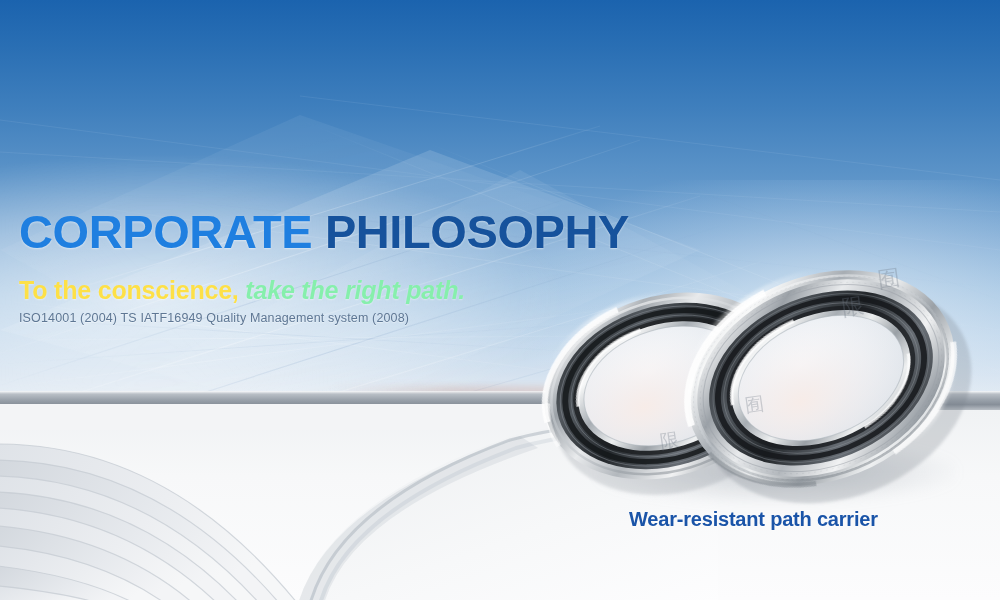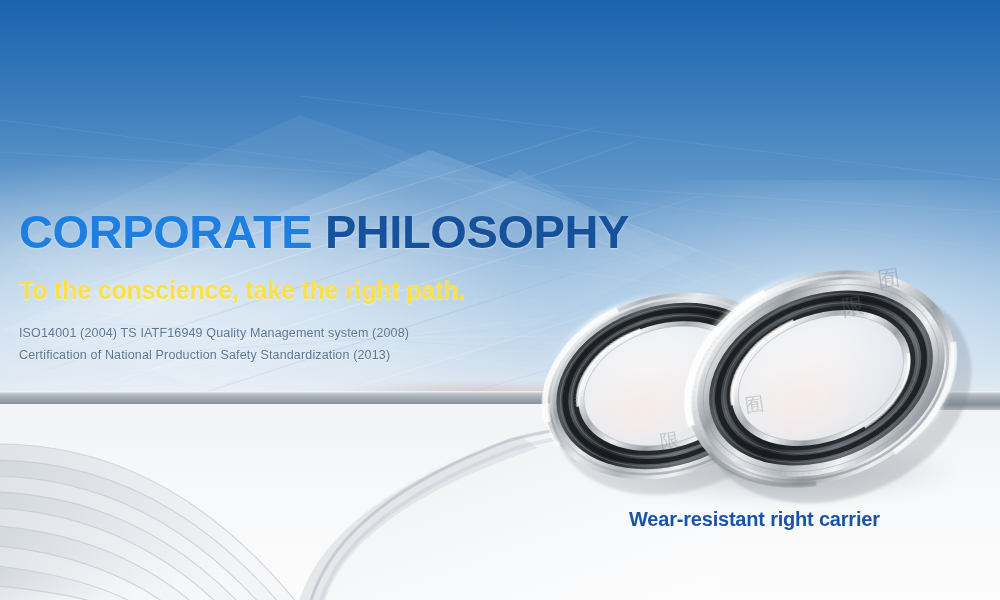--- a/index.html
+++ b/index.html
@@ -158,24 +158,24 @@
   .subhead {
     margin: 18px 0 0 0;
     font-size: 25px;
     line-height: 29px;
     font-weight: 700;
     letter-spacing: -0.2px;
     white-space: nowrap;
     text-shadow: 0 1px 2px rgba(255,255,255,0.40);
   }
   .subhead .s1 { color: #fde047; }
-  .subhead .s2 { color: #fde047; }
+  .subhead .s2 { color: #86efac; font-style: italic; }
 
   .certs {
-    margin-top: 17px;
+    margin-top: 2px;
   }
   .cert-line {
     font-size: 12.5px;
     line-height: 22px;
     color: #5e7794;
     letter-spacing: 0.15px;
     white-space: nowrap;
     text-shadow: 0 1px 1px rgba(255,255,255,0.55);
   }
 
@@ -360,21 +360,20 @@
   </div>
 
   <div class="copy">
 
     <h1 class="headline"><span class="w1">CORPORATE</span> <span class="w2">PHILOSOPHY</span></h1>
 
     <h2 class="subhead"><span class="s1">To the conscience,</span> <span class="s2">take the right path.</span></h2>
 
     <div class="certs">
       <div class="cert-line">ISO14001 (2004)  TS IATF16949 Quality Management system (2008)</div>
-      <div class="cert-line">Certification of National Production Safety Standardization (2013)</div>
     </div>
   </div>
 
   <div class="ring-shadow"></div>
 
   <div class="product">
     <svg width="470" height="290" viewBox="0 0 470 290" xmlns="http://www.w3.org/2000/svg">
       <defs>
 
         <linearGradient id="steelTop" x1="0" y1="0" x2="1" y2="1">
@@ -511,15 +510,15 @@
     </svg>
   </div>
 
   <div class="watermark">
     <span class="wm" style="left:878px; top:264px; transform:rotate(-8deg);">囿</span>
     <span class="wm" style="left:842px; top:292px; transform:rotate(-8deg);">限</span>
     <span class="wm" style="left:745px; top:392px; transform:rotate(-8deg); font-size:19px;">囿</span>
     <span class="wm" style="left:660px; top:428px; transform:rotate(-8deg); font-size:19px;">限</span>
   </div>
 
-  <div class="caption">Wear-resistant right carrier</div>
+  <div class="caption">Wear-resistant path carrier</div>
 
 </div>
 
 </body></html>

